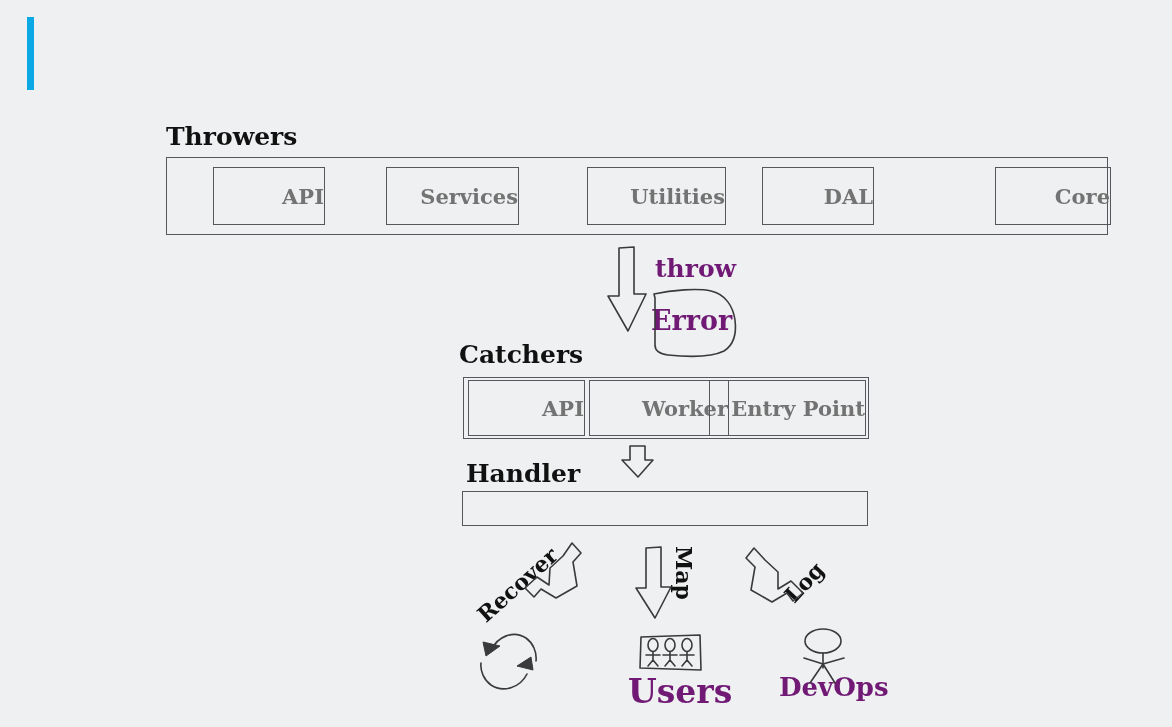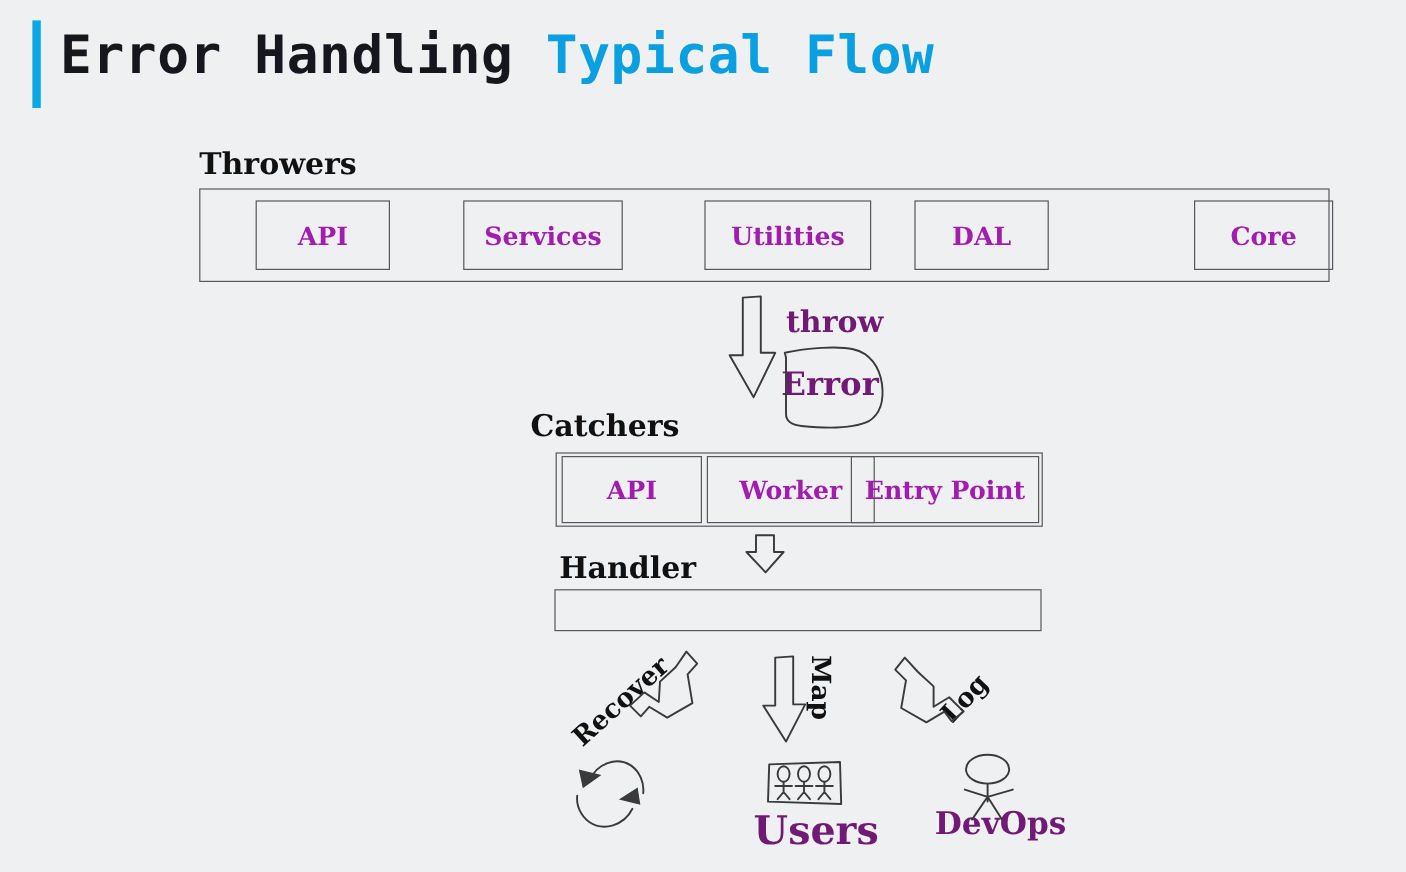--- a/index.html
+++ b/index.html
@@ -61,24 +61,24 @@
     border: 1.5px solid #55575c;
     background: transparent;
     box-sizing: border-box;
   }
   .node-box {
     position: absolute;
     border: 1.5px solid #55575c;
     box-sizing: border-box;
     display: flex;
     align-items: center;
-    justify-content: center;
-    font-family: "DejaVu Serif", serif;
-    font-weight: bold;
-    color: #a21caf;
+    justify-content: flex-end;
+    font-family: "DejaVu Serif", serif;
+    font-weight: bold;
+    color: #737373;
     background: transparent;
     white-space: nowrap;
   }
 
   
   #throwers-group { left: 166px; top: 157px; width: 942px; height: 78px; }
   .thrower-box { top: 167px; height: 58px; font-size: 21px; }
 
   
   #catchers-group { left: 463px; top: 377px; width: 406px; height: 62px; }
@@ -134,23 +134,20 @@
   #label-log     { left: 779px; top: 590px; transform: rotate(-47deg); }
 
   #label-users  { left: 628px; top: 672px; font-size: 33px; }
   #label-devops { left: 779px; top: 672px; font-size: 26px; }
 </style>
 </head>
 <body>
 
 <div id="title-bar">
   <div id="title-accent"></div>
-  <div id="title-text">
-    <span>Error Handling </span><span class="accent">Typical Flow</span>
-  </div>
 </div>
 
 <div class="section-label" style="left:166px; top:122px;">Throwers</div>
 <div class="group-box" id="throwers-group"></div>
 
 <div class="node-box thrower-box" id="thrower-0" style="left: 213px; width: 112px;">
     <span>API</span>
   </div>
 <div class="node-box thrower-box" id="thrower-1" style="left: 386px; width: 133px;">
     <span>Services</span>
@@ -161,21 +158,21 @@
 <div class="node-box thrower-box" id="thrower-3" style="left: 762px; width: 112px;">
     <span>DAL</span>
   </div>
 <div class="node-box thrower-box" id="thrower-4" style="left: 967px; width: 116px; margin-left: 28px;">
     <span>Core</span>
   </div>
 
 <div class="float-label" id="label-throw">throw</div>
 <div class="float-label" id="label-error">Error</div>
 
-<div class="section-label" style="left:442px; top:340px;">Catchers</div>
+<div class="section-label" style="left:459px; top:340px;">Catchers</div>
 <div class="group-box" id="catchers-group"></div>
 
 <div class="node-box catcher-box" id="catcher-0" style="left: 468px; width: 117px;">
     <span>API</span>
   </div>
 <div class="node-box catcher-box" id="catcher-1" style="left: 589px; width: 140px;">
     <span>Worker</span>
   </div>
 <div class="node-box catcher-box" id="catcher-2" style="left: 709px; width: 157px;">
     <span>Entry Point</span>

